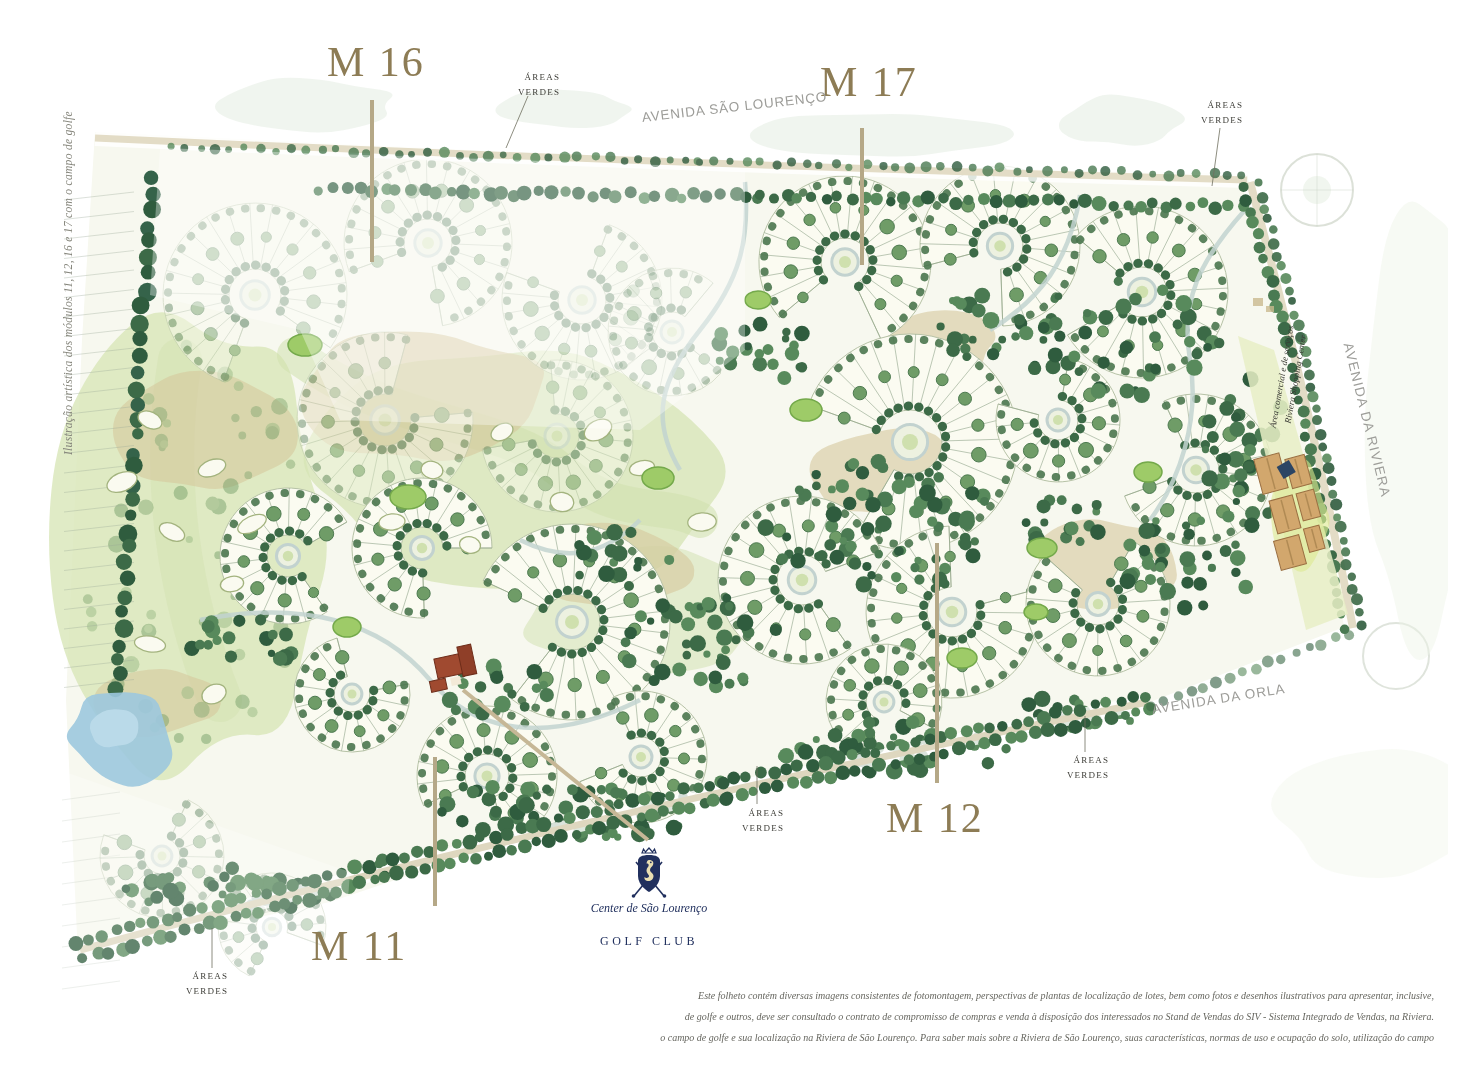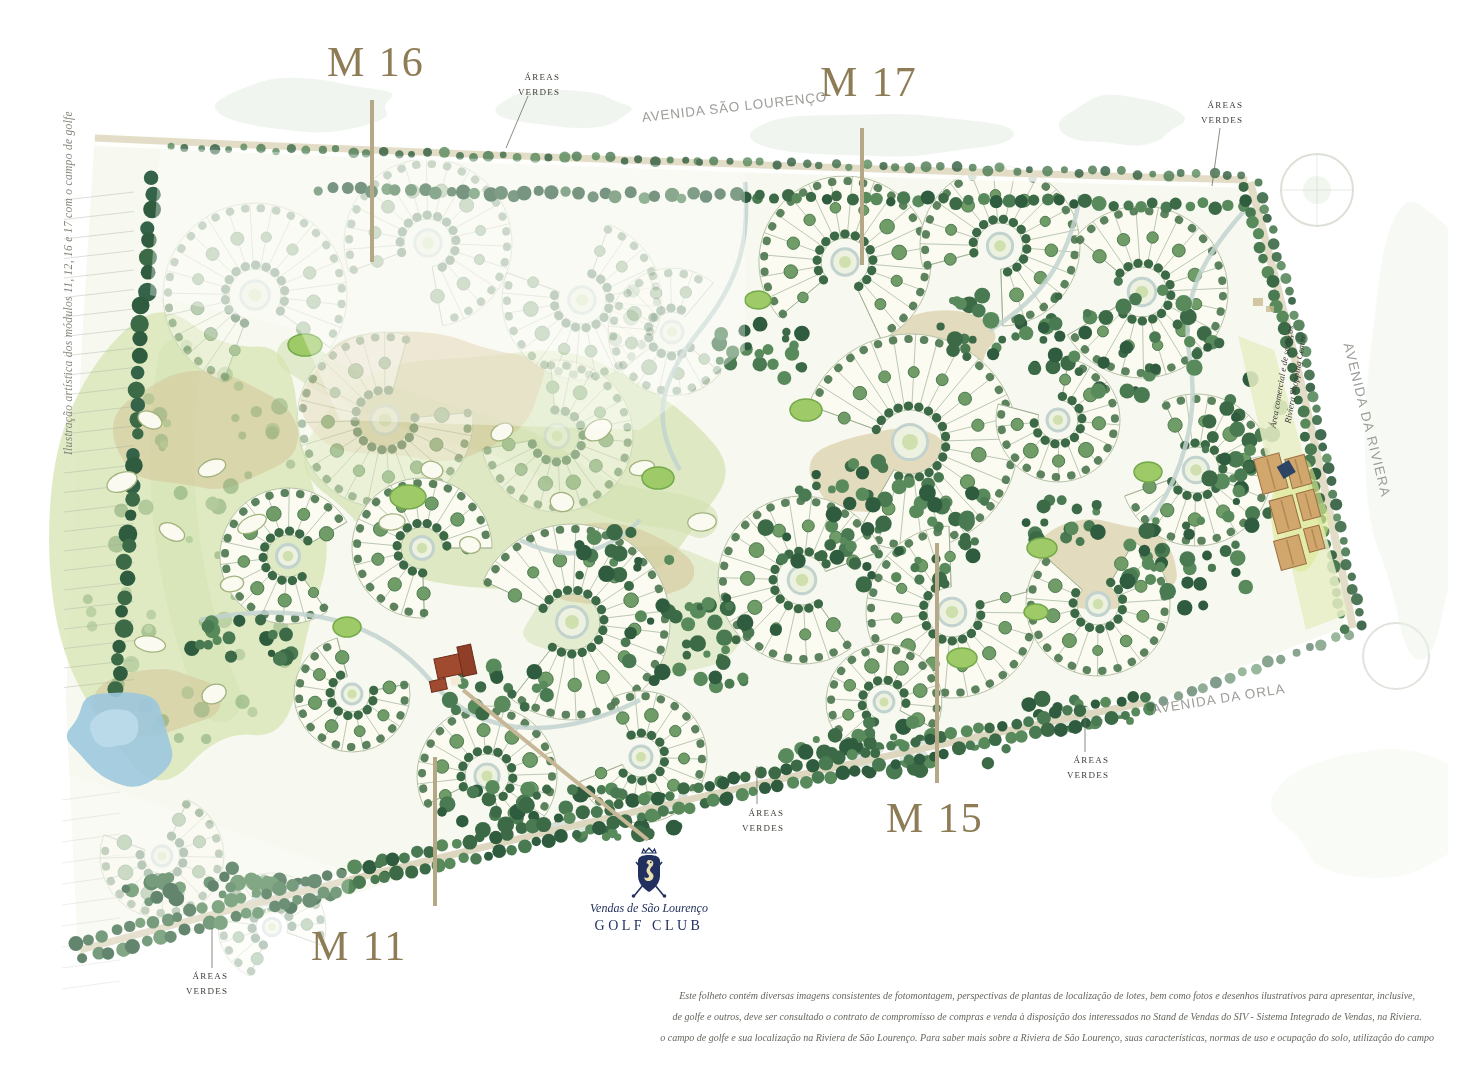--- a/index.html
+++ b/index.html
@@ -29,27 +29,27 @@
 
   #commercial-note{position:absolute;left:1289px;top:378px;transform:translate(-50%,-50%) rotate(-80deg);
                    text-align:center;font-style:italic;font-size:9px;color:#3a3a35;line-height:1.5;white-space:nowrap;}
 
   #side-caption{position:absolute;left:68px;top:283px;transform:translate(-50%,-50%) rotate(-90deg);
                 font-style:italic;font-size:11.5px;color:#85857b;letter-spacing:0.3px;white-space:nowrap;}
 
   #logo{position:absolute;left:649px;top:846px;transform:translateX(-50%);text-align:center;color:#21305e;width:240px;}
   #logo svg{display:block;margin:0 auto 3px auto;}
   #logo-name{font-style:italic;font-size:12px;color:#21305e;}
-  #logo-sub{font-size:14px;letter-spacing:3.5px;margin-top:2px;color:#21305e;}
+  #logo-sub{font-size:12px;letter-spacing:3.5px;margin-top:18px;color:#21305e;}
 
   #tagline{position:absolute;left:1018px;top:876px;width:420px;font-style:italic;font-size:30px;
            color:#87806f;line-height:38px;white-space:nowrap;}
   #tagline .l2{color:#928a79;}
 
-  #disclaimer{position:absolute;right:14px;top:985px;text-align:center;font-style:italic;
+  #disclaimer{position:absolute;right:14px;top:985px;text-align:right;font-style:italic;
               font-size:10px;color:#66665f;line-height:21px;}
   #disclaimer div{white-space:nowrap;}
 </style>
 </head>
 <body>
 
 <div class="canvas">
 
   <svg id="map-art" width="1473" height="1080" viewBox="0 0 1473 1080">
       <g>
@@ -2033,21 +2033,21 @@
         <line x1="528" y1="96" x2="506" y2="148" stroke="#70705f" stroke-width="0.8"></line>
         <line x1="1220" y1="128" x2="1212" y2="186" stroke="#70705f" stroke-width="0.8"></line>
         <line x1="757" y1="766" x2="757" y2="804" stroke="#70705f" stroke-width="0.8"></line>
         <line x1="1085" y1="716" x2="1085" y2="752" stroke="#70705f" stroke-width="0.8"></line>
         <line x1="212" y1="928" x2="212" y2="968" stroke="#70705f" stroke-width="0.8"></line>
       </g>
     </svg>
 
   <div class="module-label" id="lbl-m16">M 16</div>
   <div class="module-label" id="lbl-m17">M 17</div>
-  <div class="module-label" id="lbl-m12">M 15</div>
+  <div class="module-label" id="lbl-m12">M 12</div>
   <div class="module-label" id="lbl-m11">M 11</div>
 
   <div class="green-label" id="gl1">
     <div>ÁREAS</div>
     <div>VERDES</div>
   </div>
   <div class="green-label" id="gl2">
     <div>ÁREAS</div>
     <div>VERDES</div>
   </div>
@@ -2079,21 +2079,21 @@
     <svg width="42" height="52" viewBox="0 0 42 52">
       <line x1="8" y1="16" x2="36" y2="50" stroke="#21305e" stroke-width="1.6"></line>
       <line x1="34" y1="16" x2="6" y2="50" stroke="#21305e" stroke-width="1.6"></line>
       <circle cx="36.5" cy="50" r="1.8" fill="#21305e"></circle>
       <circle cx="5.5" cy="50" r="1.8" fill="#21305e"></circle>
       <path d="M14,7 L15.5,3 L17.5,6 L21,2 L24.5,6 L26.5,3 L28,7 Z" fill="none" stroke="#21305e" stroke-width="1.2"></path>
       <path d="M21,9 C28,9 32,11 32,15 L32,30 C32,40 21,46 21,46 C21,46 10,40 10,30 L10,15 C10,11 14,9 21,9 Z" fill="#21305e"></path>
       <path d="M21,14 c4,0 5,2.5 4,5 c-0.8,1.8 -3,2.5 -3,5 c0,2.5 3.5,3 3.5,6 c0,3.5 -3,5.5 -6,5 c-2.5,-0.5 -3.5,-2.5 -3,-4 c1.5,1.5 4,1 4.5,-0.5 c0.5,-1.8 -2.5,-2.8 -2.5,-6 c0,-2.8 2.2,-3.6 2.2,-5.3 c0,-1.2 -0.8,-1.8 -2.2,-1.7 c0.3,-1.8 1,-3.5 2.5,-3.5 Z" fill="#e9dfb2"></path>
       <circle cx="22.8" cy="16.3" r="0.9" fill="#21305e"></circle>
     </svg>
-    <div id="logo-name">Vendas de São Lourenço</div>
+    <div id="logo-name">Center de São Lourenço</div>
     <div id="logo-sub">GOLF CLUB</div>
   </div>
 
 
   <div id="disclaimer">
     <div>Este folheto contém diversas imagens consistentes de fotomontagem, perspectivas de plantas de localização de lotes, bem como fotos e desenhos ilustrativos para apresentar, inclusive,</div>
     <div>de golfe e outros, deve ser consultado o contrato de compromisso de compras e venda à disposição dos interessados no Stand de Vendas do SIV - Sistema Integrado de Vendas, na Riviera.</div>
     <div>o campo de golfe e sua localização na Riviera de São Lourenço. Para saber mais sobre a Riviera de São Lourenço, suas características, normas de uso e ocupação do solo, utilização do campo</div>
   </div>
 </div>

